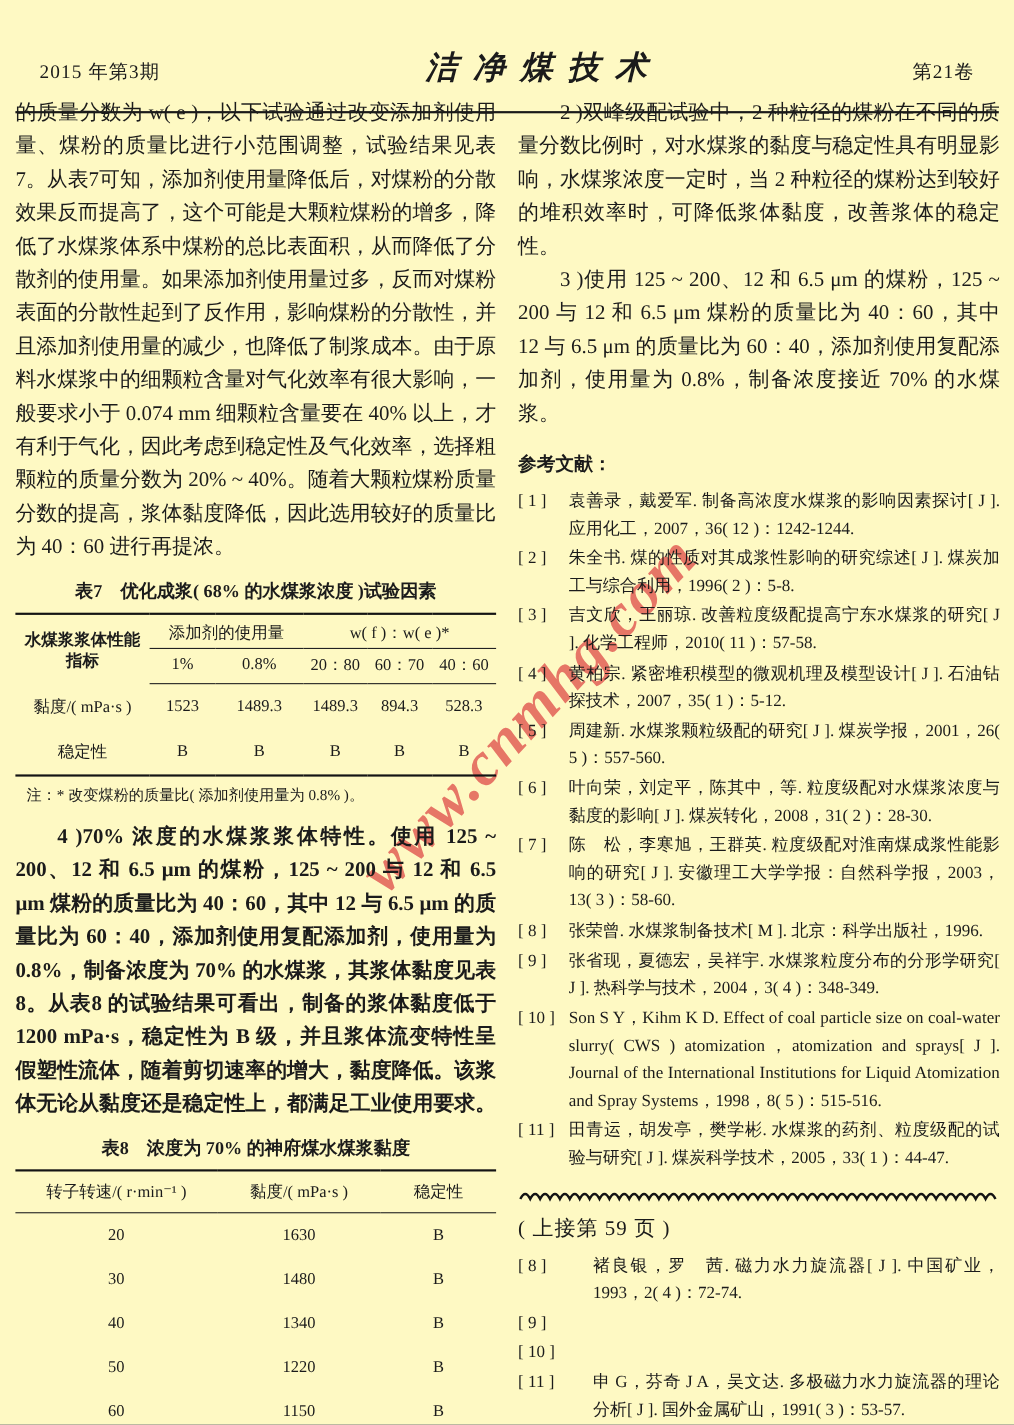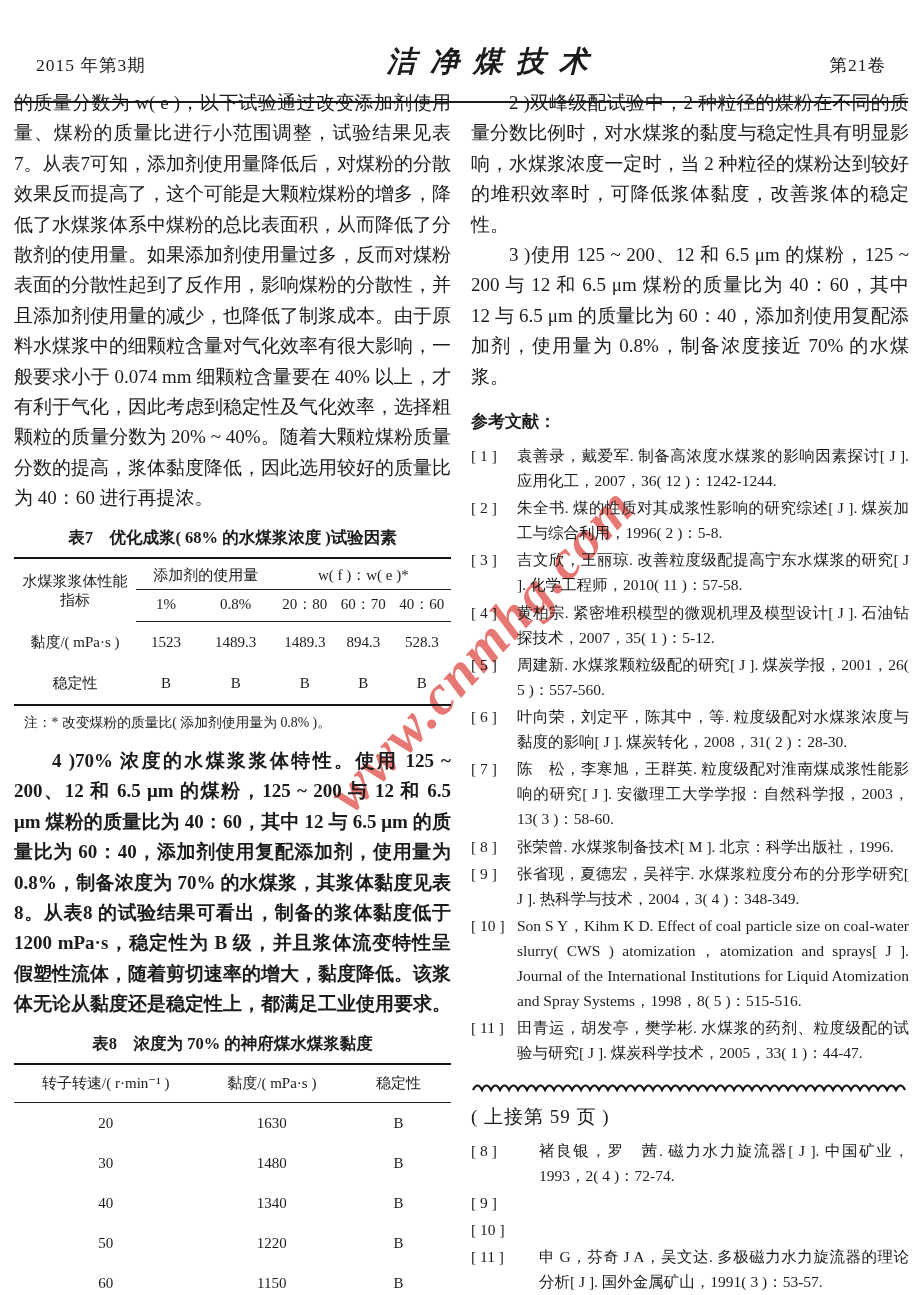--- a/index.html
+++ b/index.html
@@ -1,18 +1,18 @@
 <!DOCTYPE html>
 <html><head>
 <meta charset="utf-8">
 <style>
   html,body{margin:0;padding:0;background:#888;}
   .page{
     position:relative;width:922px;height:1295px;margin:0 auto;
-    background:#ffffff;overflow:hidden;color:#1b1b1b;
+    background:#fef9c3;overflow:hidden;color:#1b1b1b;
     font-family:"Liberation Serif","DejaVu Serif",serif;
   }
   
   .header-row{position:absolute;top:42px;left:36px;right:36px;display:flex;justify-content:space-between;align-items:baseline;}
   .hdr-issue,.hdr-vol{font-size:17.5px;letter-spacing:1px;}
   .hdr-journal{font-size:29px;font-weight:bold;font-style:italic;letter-spacing:14px;padding-left:14px;}
   .hdr-rule{position:absolute;top:101px;left:14px;right:14px;height:2.4px;background:#1a1a1a;}
   
   .col{position:absolute;top:88px;}
   .col-left{left:14px;width:437px;}
@@ -21,21 +21,21 @@
   .indent{text-indent:2em;}
   
   .tbl-title{font-size:16.5px;font-weight:bold;text-align:center;margin:14px 0 8px;}
   table{width:100%;border-collapse:collapse;font-size:15px;
         border-top:2.6px solid #141414;border-bottom:2.6px solid #141414;}
   th,td{font-weight:normal;text-align:center;padding:6px 2px;}
   .t7 .grp{border-bottom:1.2px solid #222;padding:7px 6px 4px;}
   .t7 .sub td{padding:5px 2px 7px;}
   .t7 .subrule td, .t7 .subrule th{border-bottom:1.6px solid #222;}
   .t7 .datarow td{padding:11px 2px;}
-  .t7 .col1{width:118px;}
+  .t7 .col1{width:118px;font-weight:bold;}
   .tbl-note{font-size:13.8px;margin:8px 0 0 10px;}
   .t8 th{border-bottom:1.6px solid #222;padding:9px 2px;}
   .t8 td{padding:11.5px 2px;}
   
   .refs-head{font-size:17px;font-weight:bold;margin:18px 0 10px;}
   .ref{display:flex;font-size:15.5px;line-height:1.62;margin:0 0 2px;}
   .ref .num{flex:none;width:46px;}
   .ref .txt{flex:1;text-align:justify;}
   .refs2 .num{width:68px;}
   .continued{font-size:19px;margin:10px 0 8px;letter-spacing:1px;}

